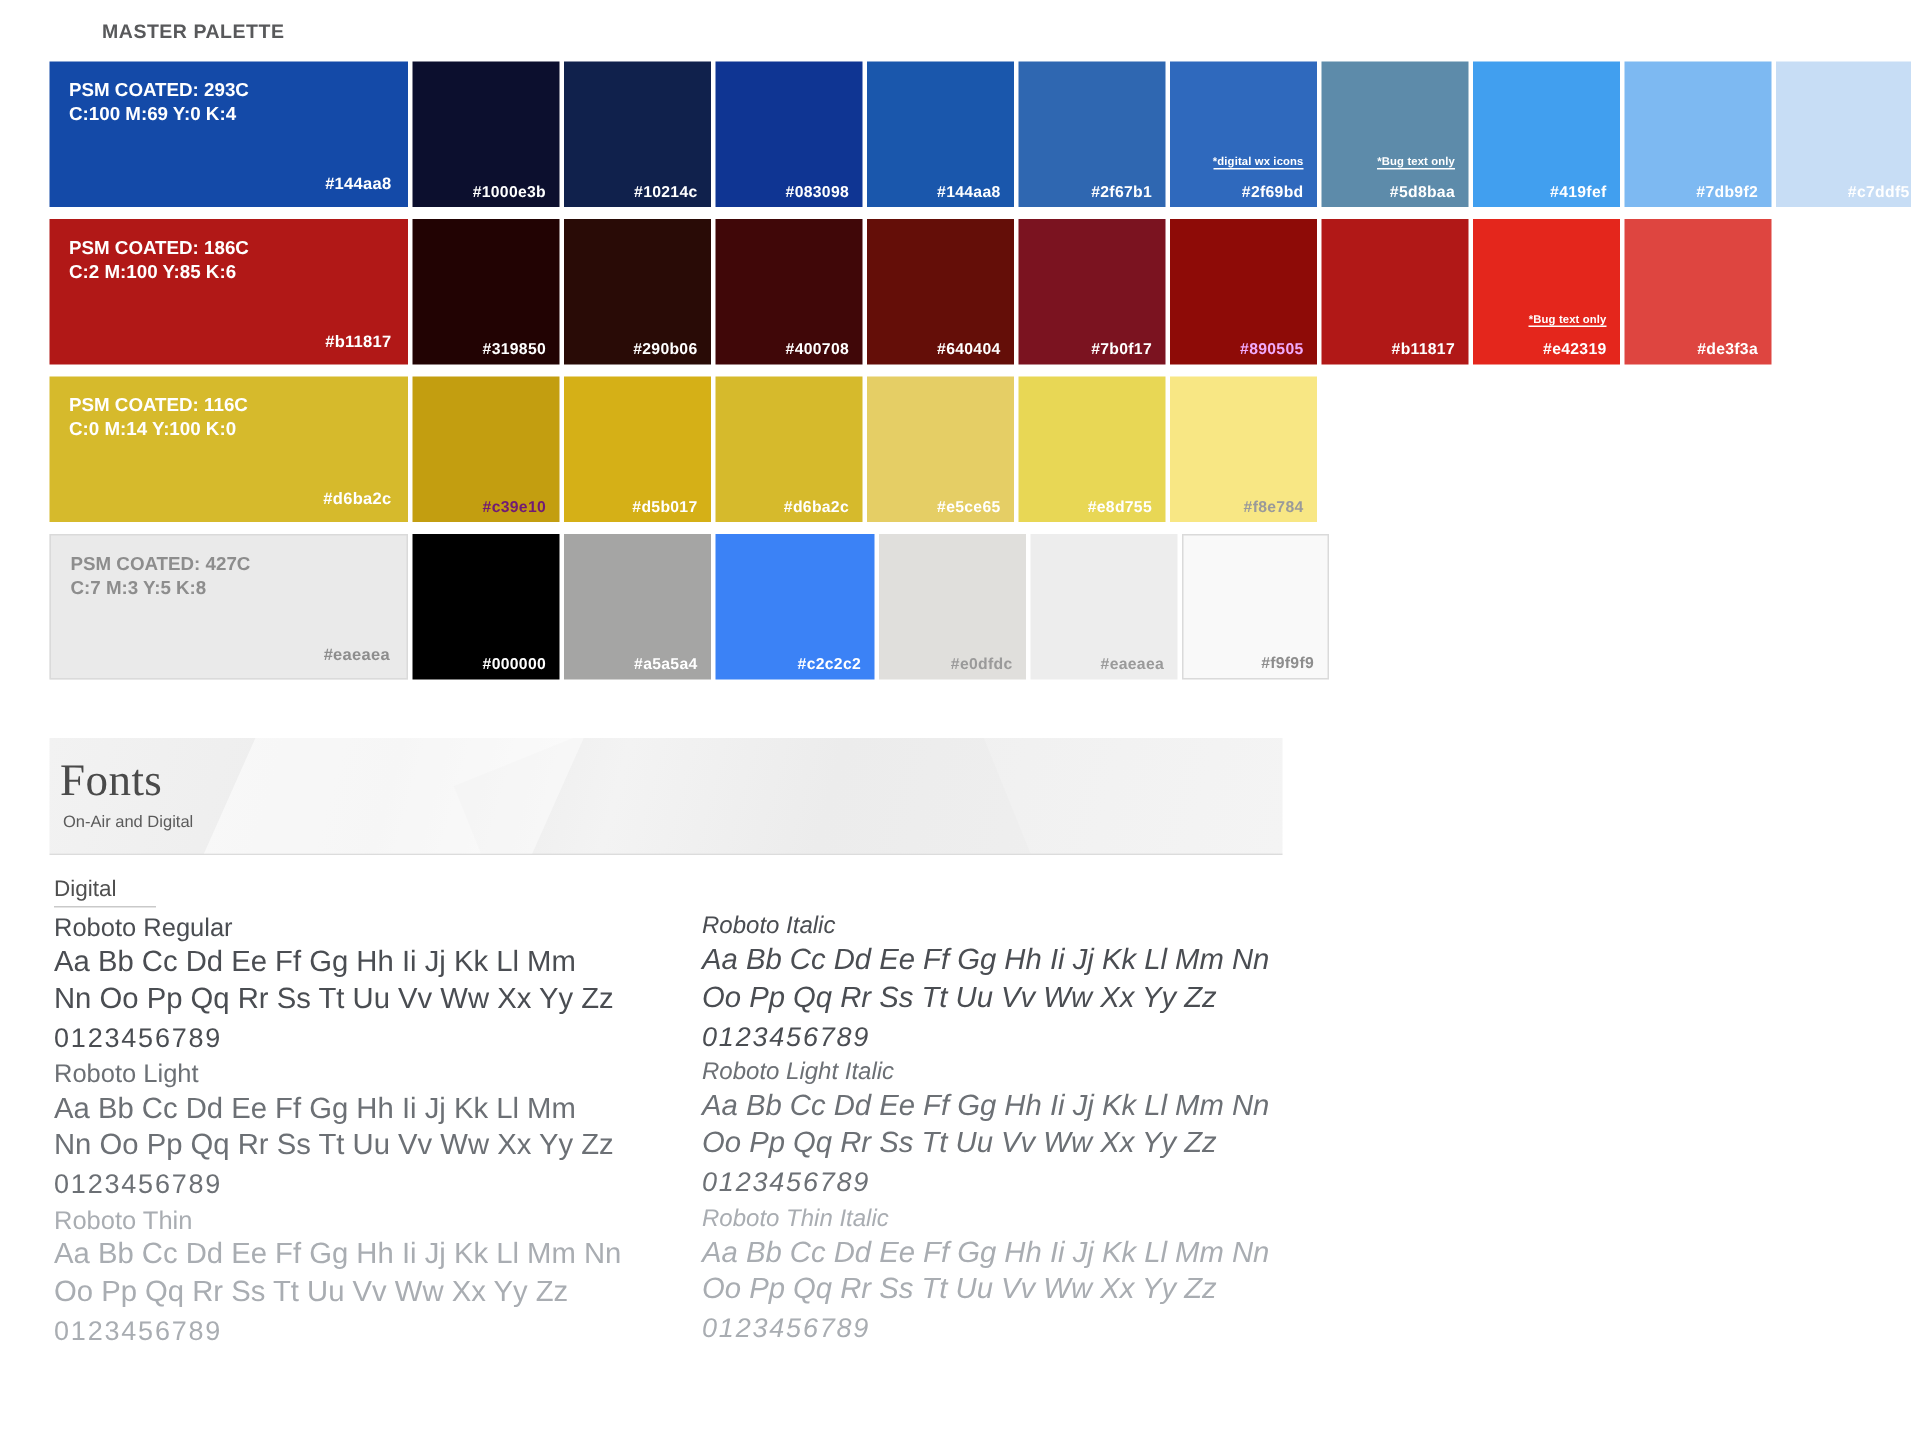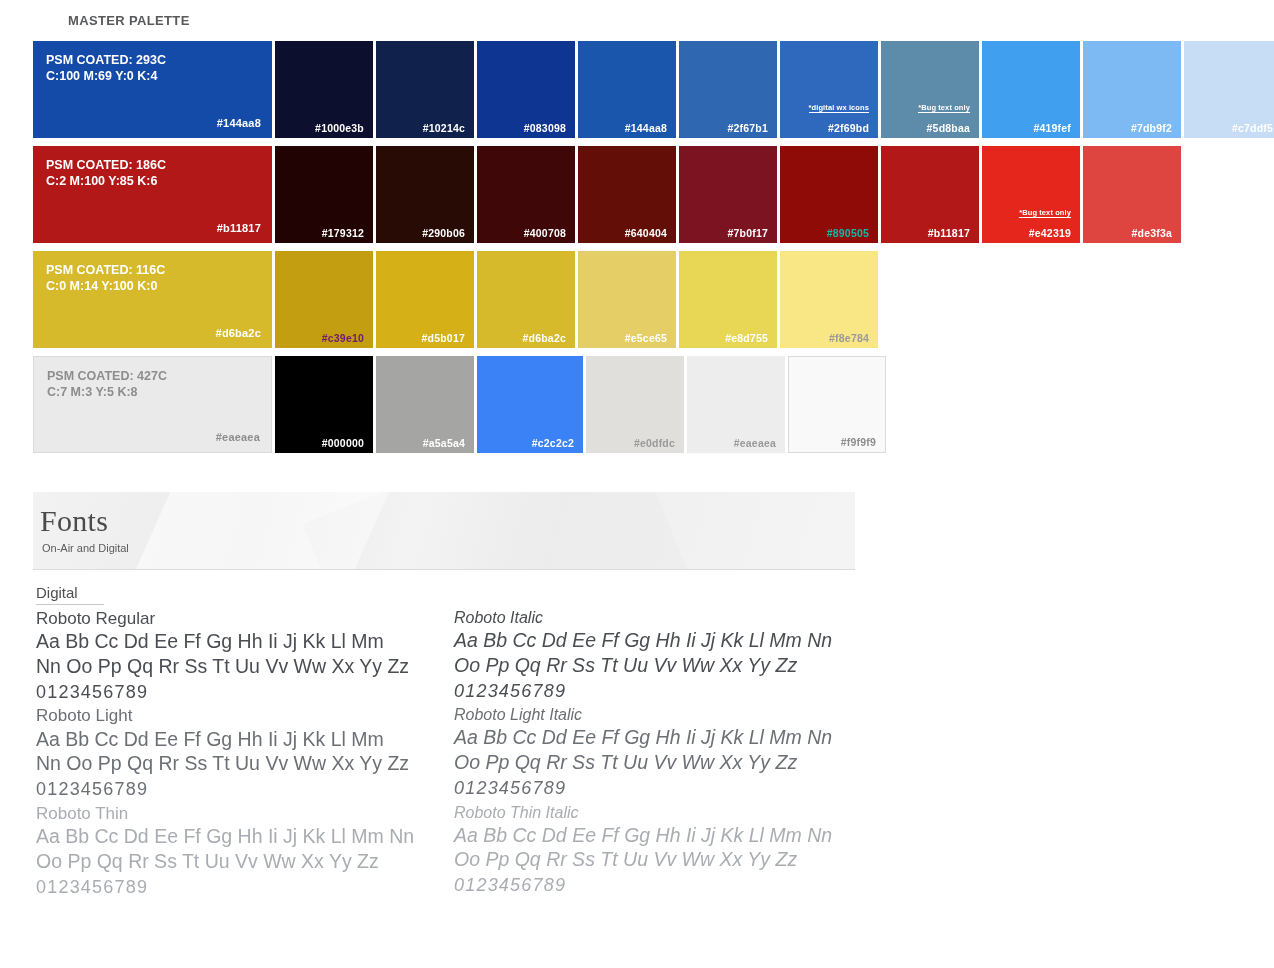--- a/index.html
+++ b/index.html
@@ -108,21 +108,21 @@
     border-bottom: 1px solid #c9c9c9;
     padding-right: 26px;
   }
 
   .specimens {
     position: absolute;
     left: 36px; top: 608px;
     width: 830px;
     display: grid;
     grid-template-columns: 418px 412px;
-    column-gap: 0;
+    column-gap: 14px;
   }
   .spec { margin-bottom: 0; }
   .spec-name { line-height: 1.25; }
   .spec-line { line-height: 1.28; }
   .spec-digits { line-height: 1.45; letter-spacing: 1.2px; }
 
   .w-regular { font-weight: 400; color: #4a4d52; }
   .w-light   { font-weight: 300; color: #6c7075; }
   .w-thin    { font-weight: 300; color: #a9adb2; }
   .it { font-style: italic; }
@@ -179,35 +179,35 @@
           <div class="hex">#c7ddf5</div>
         </div>
       </div>
       <div class="prow">
         <div class="swatch lead" style="background: rgb(177, 24, 23); color: rgb(255, 255, 255); width: 239px;">
           <div class="pname">PSM COATED: 186C
 C:2 M:100 Y:85 K:6</div>
           <div class="hex">#b11817</div>
         </div>
         <div class="swatch" style="background: rgb(34, 3, 3); color: rgb(255, 255, 255); width: 98px;">
-          <div class="hex">#179312</div>
+          <div class="hex">#319850</div>
         </div>
         <div class="swatch" style="background: rgb(41, 11, 6); color: rgb(255, 255, 255); width: 98px;">
           <div class="hex">#290b06</div>
         </div>
         <div class="swatch" style="background: rgb(64, 7, 8); color: rgb(255, 255, 255); width: 98px;">
           <div class="hex">#400708</div>
         </div>
         <div class="swatch" style="background: rgb(100, 14, 8); color: rgb(255, 255, 255); width: 98px;">
           <div class="hex">#640404</div>
         </div>
         <div class="swatch" style="background: rgb(123, 19, 32); color: rgb(255, 255, 255); width: 98px;">
           <div class="hex">#7b0f17</div>
         </div>
-        <div class="swatch" style="background: rgb(142, 11, 7); color: #14b8a6; width: 98px;">
+        <div class="swatch" style="background: rgb(142, 11, 7); color: #f0abfc; width: 98px;">
           <div class="hex">#890505</div>
         </div>
         <div class="swatch" style="background: rgb(177, 24, 23); color: rgb(255, 255, 255); width: 98px;">
           <div class="hex">#b11817</div>
         </div>
         <div class="swatch" style="background: rgb(228, 38, 28); color: rgb(255, 255, 255); width: 98px;">
           <div class="note">*Bug text only</div>
           <div class="hex">#e42319</div>
         </div>
         <div class="swatch" style="background: rgb(222, 69, 64); color: rgb(255, 255, 255); width: 98px;">

